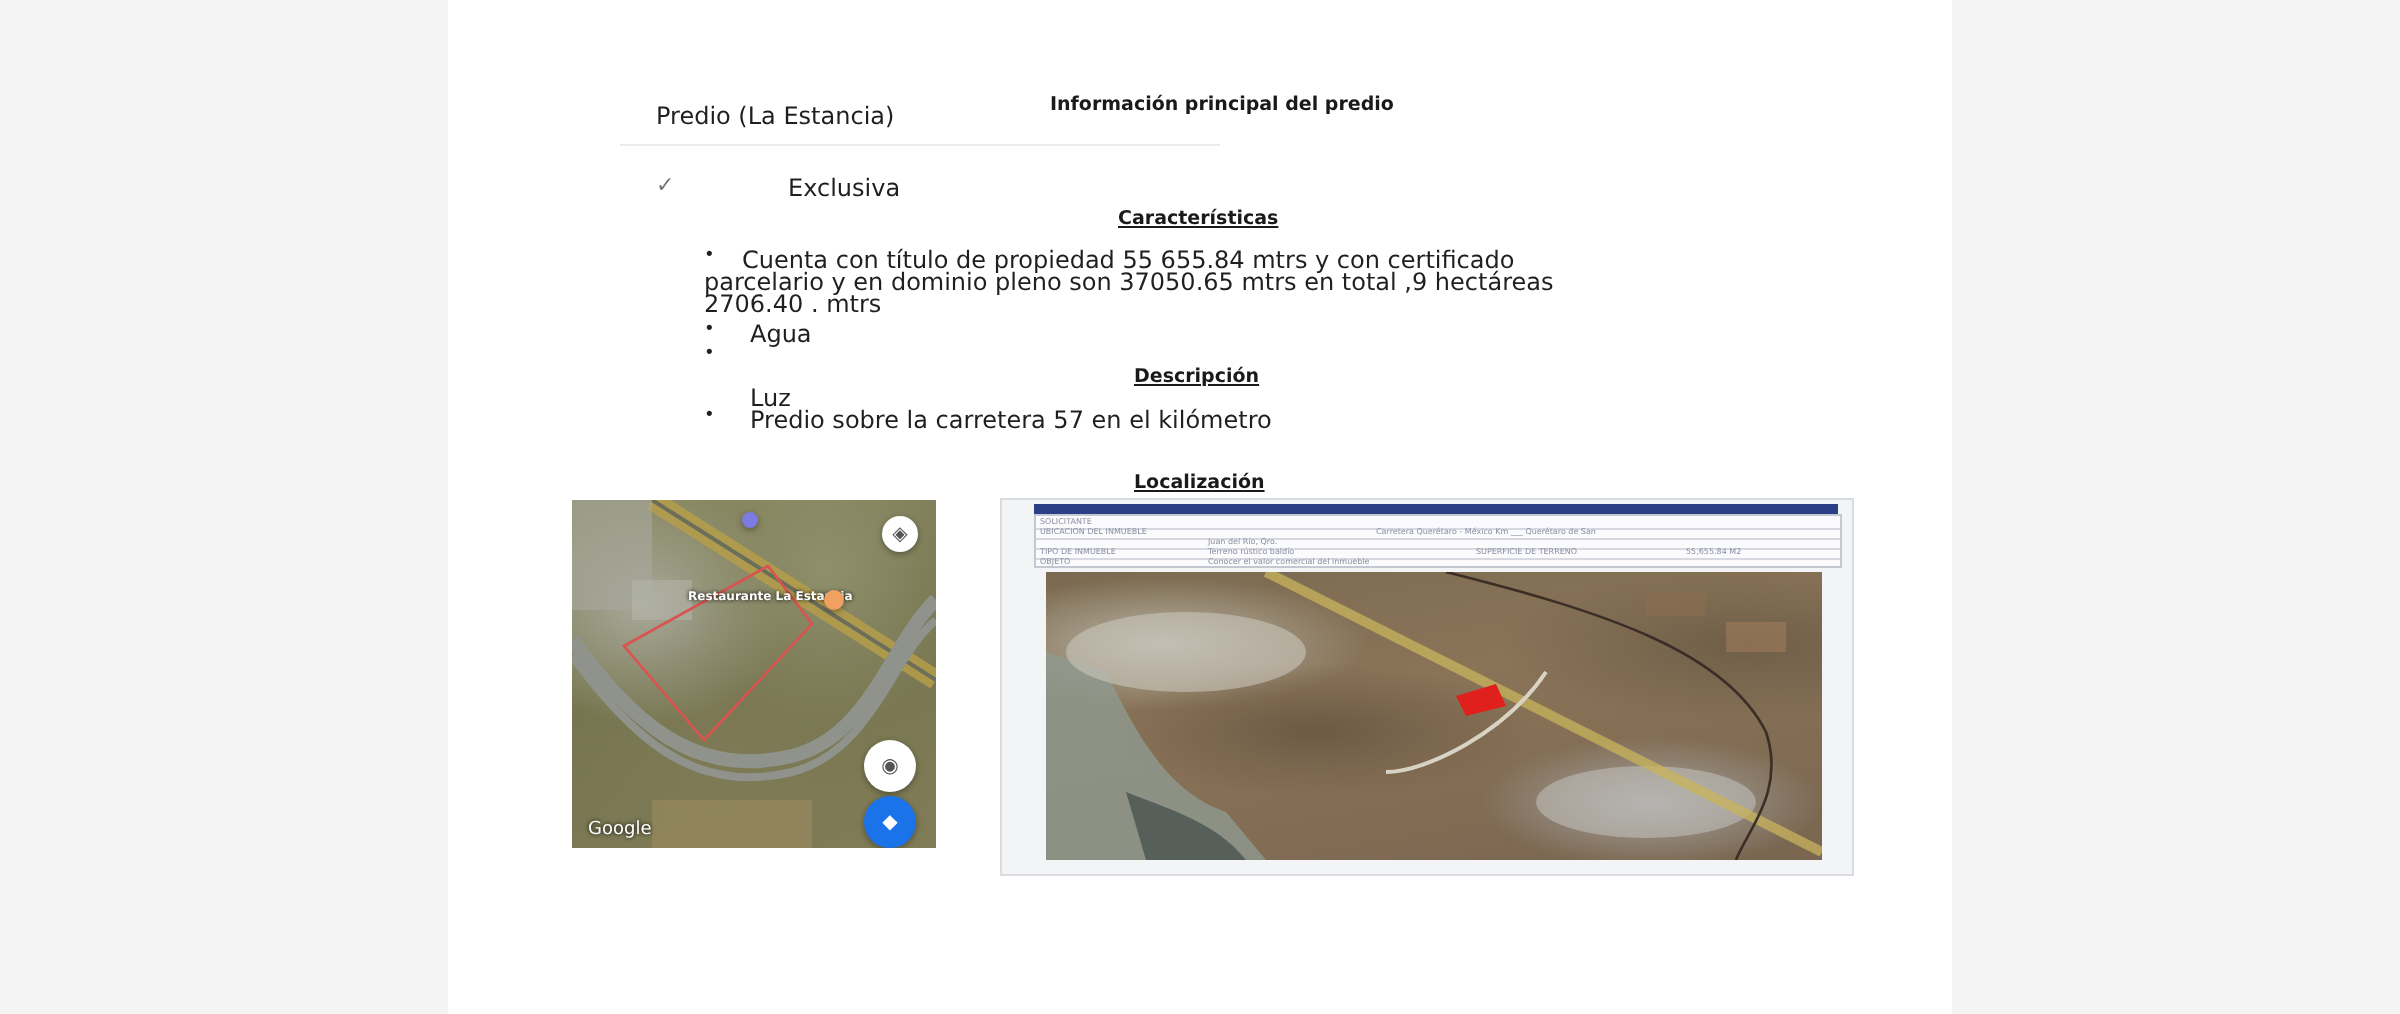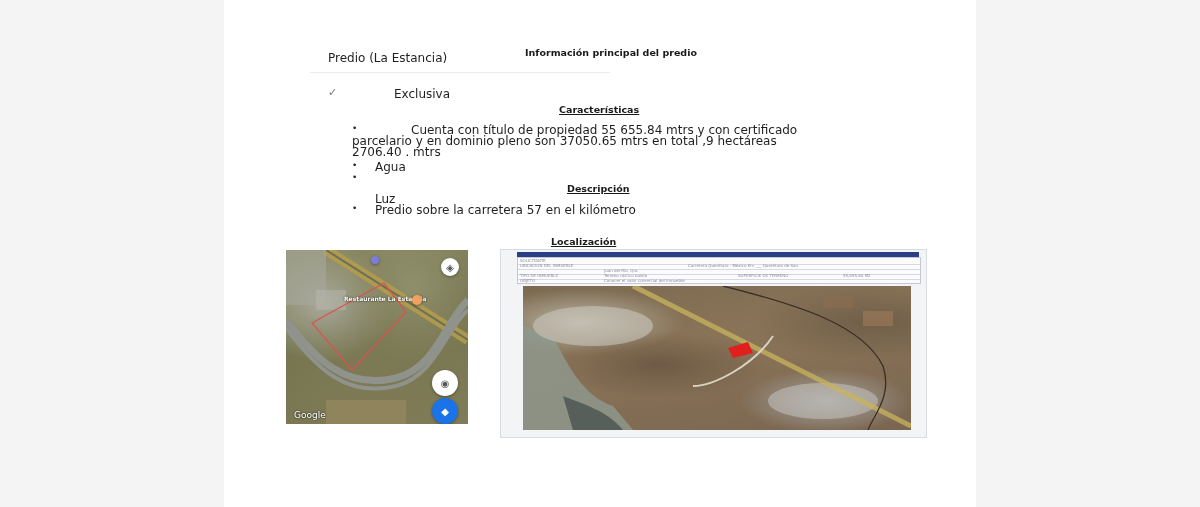--- a/index.html
+++ b/index.html
@@ -75,34 +75,34 @@
 <div class="abs title" style="left:509px; top:47px;padding-left:16px;">Información principal del predio</div>
 <div class="abs txt" style="left:328px; top:51px;">Predio (La Estancia)</div>
 <div class="faint-line" style="left:310px; top:72px; width:300px;"></div>
 
 <div class="abs check" style="left:328px; top:86px;">✓</div>
 <div class="abs txt" style="left:354px; top:87px;margin-left:40px;">Exclusiva</div>
 
 <div class="abs sec" style="left:559px; top:104px;">Características</div>
 
 <div class="abs bullet" style="left:352px; top:123px;">•</div>
-<div class="abs txt" style="left:371px; top:123px;margin-left:40px;">Cuenta  con título de propiedad 55 655.84 mtrs y con  certificado</div>
+<div class="abs txt" style="left:371px; top:123px;">Cuenta  con título de propiedad 55 655.84 mtrs y con  certificado</div>
 <div class="abs txt" style="left:352px; top:134px;">parcelario y en dominio pleno son 37050.65 mtrs en total ,9 hectáreas</div>
 <div class="abs txt" style="left:352px; top:145px;">2706.40 . mtrs</div>
 
 <div class="abs bullet" style="left:352px; top:160px;">•</div>
 <div class="abs txt" style="left:375px; top:160px;">Agua</div>
 <div class="abs bullet" style="left:352px; top:172px;">•</div>
 <div class="abs txt" style="left:375px; top:172px;margin-top:20px;">Luz</div>
 
 <div class="abs sec" style="left:567px; top:183px;">Descripción</div>
 <div class="abs bullet" style="left:352px; top:203px;">•</div>
 <div class="abs txt" style="left:375px; top:203px;">Predio sobre la carretera 57 en el kilómetro</div>
 
-<div class="abs sec" style="left:551px; top:236px;text-align:center;">Localización</div>
+<div class="abs sec" style="left:567px; top:236px;text-align:center;">Localización</div>
 
 <div class="gmap">
   <svg width="182" height="174" viewBox="0 0 182 174">
 
     <path d="M40 0 L182 90" stroke="#b59d4a" stroke-width="10" fill="none" opacity="0.85"></path>
     <path d="M40 0 L182 90" stroke="#6b6e5a" stroke-width="2" fill="none"></path>
 
     <path d="M0 70 C30 110, 60 140, 110 128 C150 118, 160 70, 182 50" stroke="#8f938c" stroke-width="7" fill="none"></path>
     <path d="M0 78 C30 118, 60 148, 110 136 C150 126, 160 78, 182 60" stroke="#8f938c" stroke-width="4" fill="none"></path>
 

